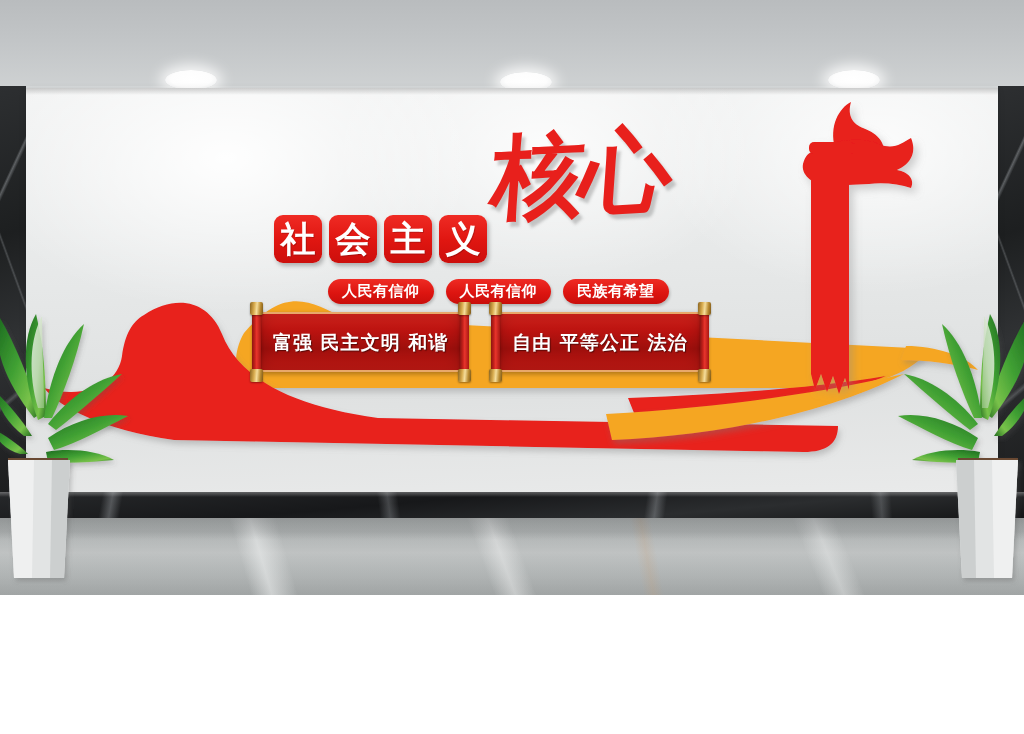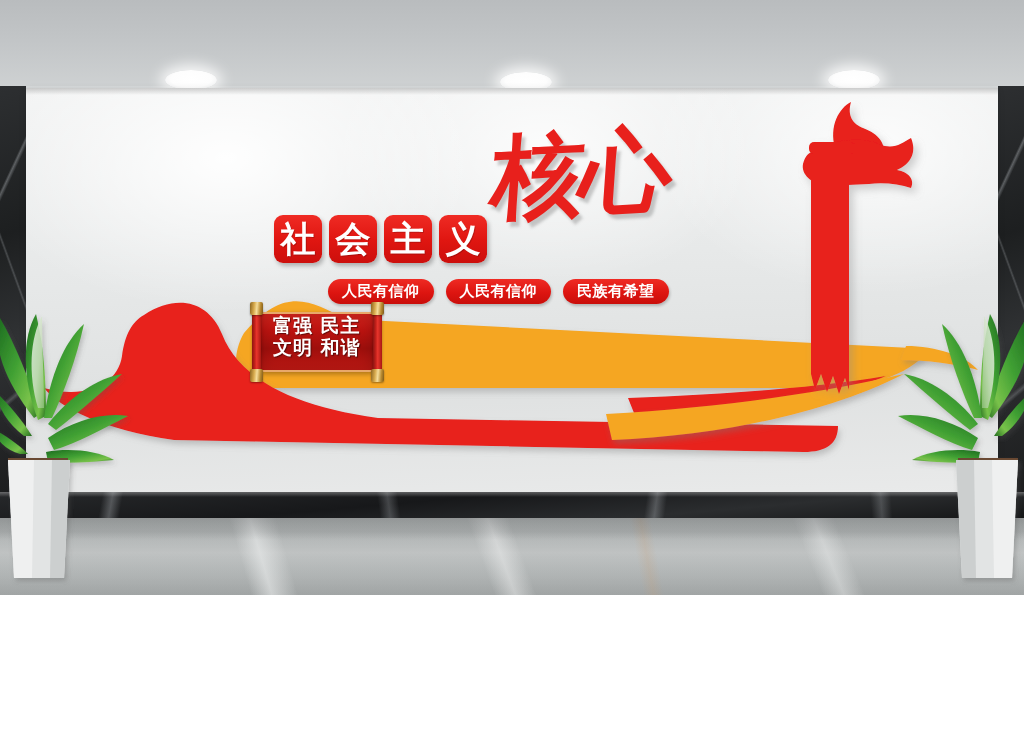--- a/index.html
+++ b/index.html
@@ -105,21 +105,21 @@
     background:linear-gradient(90deg,#8c1512 0%,#c2201a 30%,#e8352c 52%,#a81813 100%);
     box-shadow:0 1px 3px rgba(0,0,0,.3);z-index:3;}
   .rod .cap{position:absolute;left:-2px;width:13px;height:13px;border-radius:2px;
     background:linear-gradient(95deg,#8a6420 0%,#d8ab4e 32%,#f5dd9b 52%,#b8892f 78%,#7c5819 100%);
     box-shadow:0 1px 2px rgba(0,0,0,.35);}
   .rod .cap.t{top:-7px;} .rod .cap.b{bottom:-7px;}
   .panel{position:relative;height:56px;padding:0 12px;z-index:2;
     background:linear-gradient(180deg,#d6241d 0%,#bb1310 30%,#9e0f0c 62%,#c21914 100%);
     border-top:2px solid #e8a86a;border-bottom:2px solid #e8a86a;
     box-shadow:0 2px 5px rgba(0,0,0,.3),inset 0 0 16px rgba(0,0,0,.2);
-    display:flex;flex-direction:column;align-items:center;justify-content:flex-start;}
+    display:flex;flex-direction:row;align-items:center;justify-content:flex-start;}
   .panel .ln{color:#fff;font-size:19px;font-weight:bold;line-height:1.18;letter-spacing:1px;
     font-family:"DejaVu Sans","Liberation Sans",sans-serif;
     text-shadow:1px 1px 1px rgba(0,0,0,.45);white-space:nowrap;}
 
   
   .torch{position:absolute;left:757px;top:12px;width:160px;height:350px;}
 
   
   .footer{position:absolute;left:0;top:595px;width:1024px;height:139px;background:#fff;}
 </style>
@@ -221,20 +221,34 @@
           <div class="panel">
             <div class="ln">富强  民主</div>
             <div class="ln">文明  和谐</div>
           </div>
           <div class="rod">
               <div class="cap t"></div>
               <div class="cap b"></div>
             </div>
         </div>
 
+        <div class="scroll">
+          <div class="rod">
+              <div class="cap t"></div>
+              <div class="cap b"></div>
+            </div>
+          <div class="panel">
+            <div class="ln">自由  平等</div>
+            <div class="ln">公正  法治</div>
+          </div>
+          <div class="rod">
+              <div class="cap t"></div>
+              <div class="cap b"></div>
+            </div>
+        </div>
 
 
       </div>
     </div>
 
     <div class="baseboard"></div>
     <div class="bb-gloss"></div>
     <div class="floor"></div>
     <div class="floor-reflect"></div>
 

